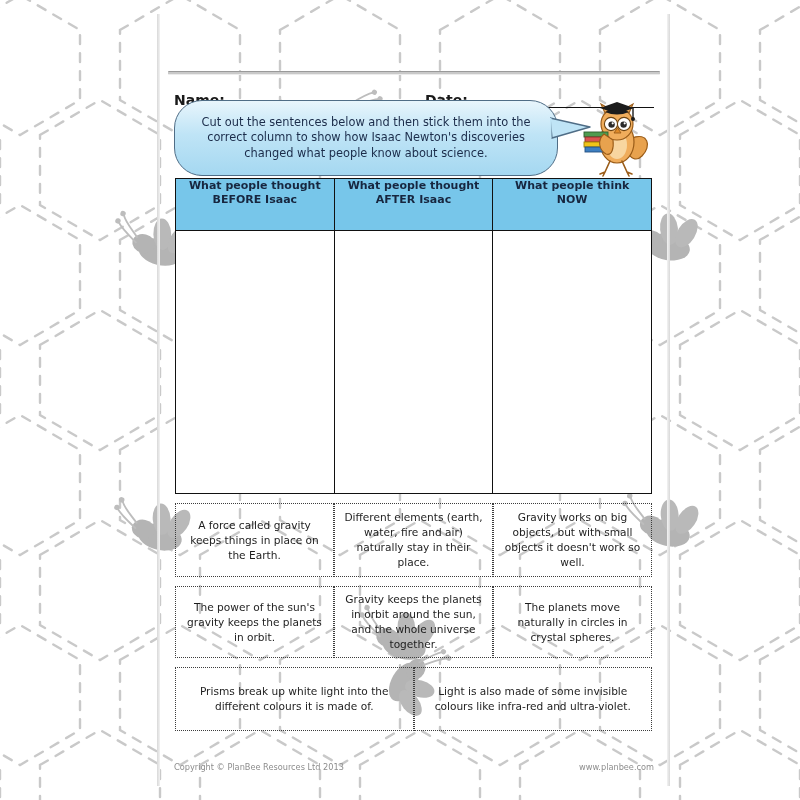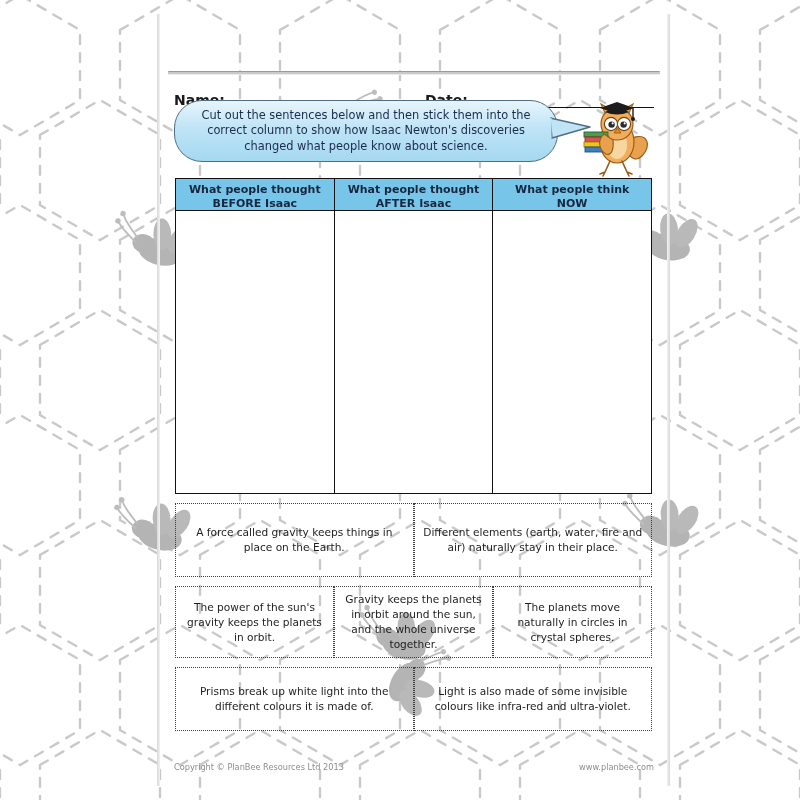--- a/index.html
+++ b/index.html
@@ -102,21 +102,21 @@
     position: absolute;
     left: 14px;
     top: 86px;
     width: 478px;
     height: 76px;
   }
   .bubble {
     position: absolute;
     left: 0; top: 0;
     width: 384px;
-    height: 62px;
+    height: 76px;
     border: 1.4px solid #4f6d86;
     border-radius: 28px;
     background: linear-gradient(to bottom, #e8f5fc 0%, #bfe4f6 45%, #a5d8f1 100%);
     box-sizing: border-box;
     display: flex;
     align-items: center;
     justify-content: center;
     padding: 2px 18px;
   }
   .bubble-text {
@@ -159,23 +159,23 @@
     flex: 1 1 0;
     display: flex;
     flex-direction: column;
     border-right: 1.6px solid #111;
     box-sizing: border-box;
   }
   .sort-col:last-child { border-right: none; gap: 22px; }
   .sort-head {
     background: #77c6ea;
     border-bottom: 1.6px solid #111;
-    height: 32px;
-    display: flex;
-    align-items: flex-end;
+    height: 52px;
+    display: flex;
+    align-items: flex-start;
     justify-content: center;
     text-align: center;
     box-sizing: border-box;
   }
   .sort-head-text {
     font-family: "DejaVu Sans", sans-serif;
     font-weight: bold;
     font-size: 11px;
     line-height: 13.5px;
     color: #17263f;
@@ -412,20 +412,23 @@
   </div>
 
   <div class="cards">
     <div class="card-row r1">
       <div class="card">
         <span class="card-text">A force called gravity keeps things in place on the Earth.</span>
       </div>
       <div class="card">
         <span class="card-text">Different elements (earth, water, fire and air) naturally stay in their place.</span>
       </div>
+      <div class="card">
+        <span class="card-text">Gravity works on big objects, but with small objects it doesn't work so well.</span>
+      </div>
     </div>
 
     <div class="card-row r2">
       <div class="card">
         <span class="card-text">The power of the sun's gravity keeps the planets in orbit.</span>
       </div>
       <div class="card">
         <span class="card-text">Gravity keeps the planets in orbit around the sun, and the whole universe together.</span>
       </div>
       <div class="card">

